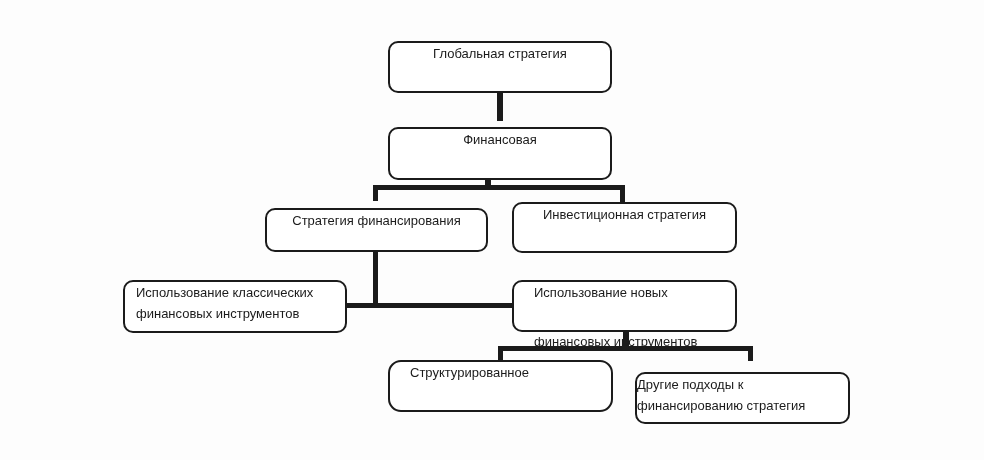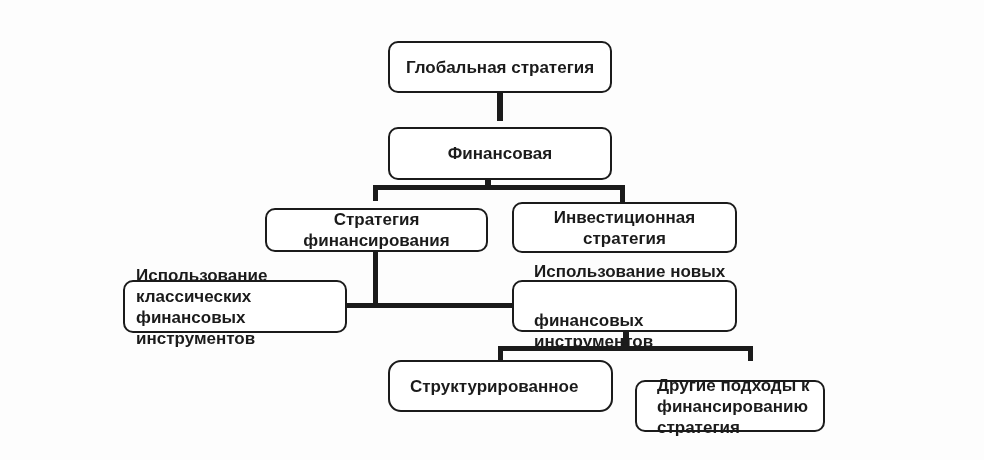--- a/index.html
+++ b/index.html
@@ -21,26 +21,25 @@
     background:var(--bg);
     overflow:hidden;
   }
   .node{
     position:absolute;
     box-sizing:border-box;
     background:var(--box-fill);
     border:2px solid var(--box-border);
     border-radius:10px;
     color:var(--text-color);
-    font-size:17px;
-    font-weight:bold;
+    font-size:13px;
+    font-weight:normal;
     line-height:21px;
     display:flex;
     flex-direction:column;
-    justify-content:center;
   }
   .node.center{align-items:center;text-align:center;}
   .node.left{align-items:flex-start;text-align:left;}
   .conn{
     position:absolute;
     background:var(--line-color);
   }
 </style>
 </head>
 <body>
@@ -82,18 +81,18 @@
 
   <div class="node left" style="left:512px;top:280px;width:225px;height:52px;padding-left:20px;gap:28px;">
     <div>Использование новых</div>
     <div>финансовых инструментов</div>
   </div>
 
   <div class="node left" style="left:388px;top:360px;width:225px;height:52px;padding-left:20px;border-radius:13px;">
     <div>Структурированное</div>
   </div>
 
-  <div class="node left" style="left:635px;top:380px;width:190px;height:52px;padding-left:20px;">
+  <div class="node left" style="left:635px;top:372px;width:215px;height:52px;">
     <div>Другие подходы к</div>
     <div>финансированию стратегия</div>
   </div>
 
 </div>
 
 </body></html>

